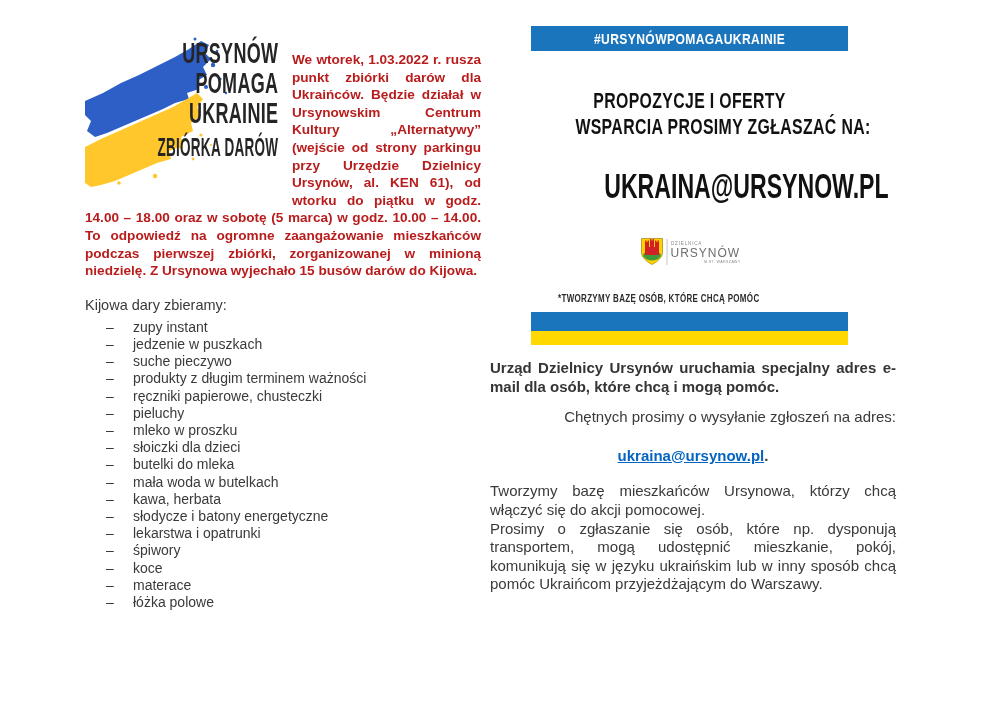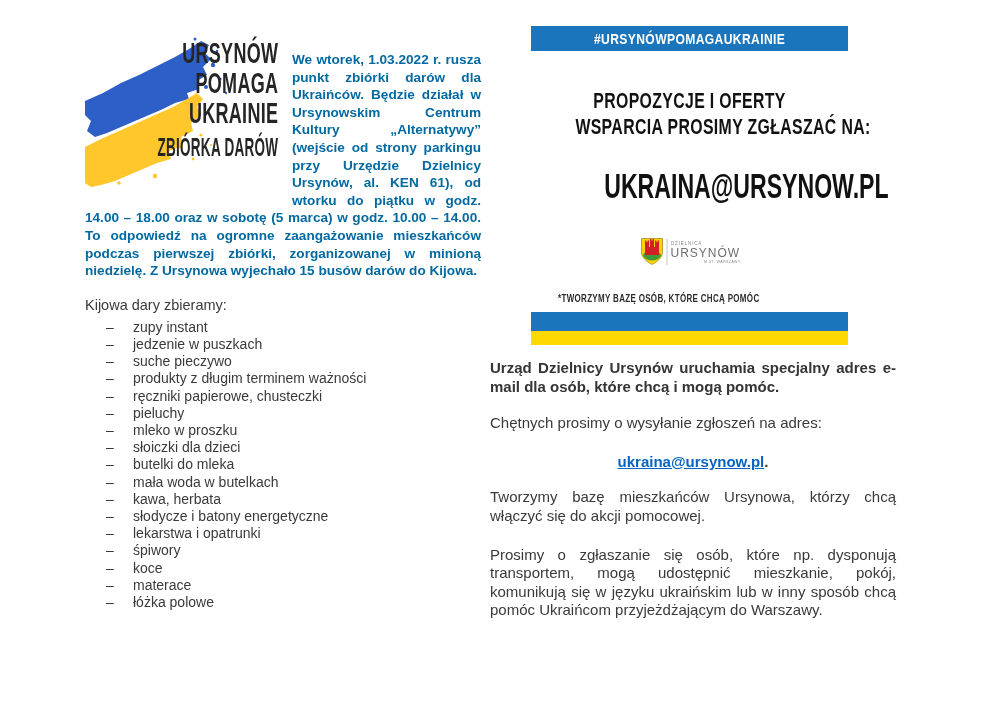--- a/index.html
+++ b/index.html
@@ -26,21 +26,21 @@
     white-space:nowrap; color:#252525;
   }
   .logo-titles .tsub {
     display:block; font-weight:700; font-size:26px; line-height:27px; margin-top:6px;
     transform:scaleX(0.52); transform-origin:100% 50%; letter-spacing:0.5px;
     white-space:nowrap; color:#252525;
   }
 
   .intro {
     padding-top:16px; text-align:justify; font-weight:700;
-    font-size:13.6px; line-height:17.6px; color:#0369a1;
+    font-size:13.6px; line-height:17.6px; color:#b91c1c;
   }
 
   .list-heading { clear:left; margin-top:17px; font-size:14.5px; color:#3a3a3a; }
   .gift-list { margin-top:6px; list-style:none; }
   .gift-list li { display:flex; font-size:14px; line-height:17.2px; color:#3a3a3a; }
   .gift-list .dash { flex:0 0 48px; padding-left:21px; }
 
   
   .right-col { position:absolute; left:490px; top:26px; width:406px; }
   .poster { margin-left:41px; width:317px; }
@@ -77,26 +77,26 @@
     white-space:nowrap; letter-spacing:0.4px;
   }
 
   .flag-stripe { margin-top:8px; }
   .flag-stripe .blue { height:19px; background:#1B75BC; }
   .flag-stripe .yellow { height:14px; background:#FFD800; }
 
   .right-text { margin-top:14px; font-size:15px; line-height:18.6px; color:#3a3a3a; }
   .right-text p { text-align:justify; }
   .right-text .p-bold { font-weight:700; color:#353535; }
-  .right-text .p2 { margin-top:18px; text-align:left; }
+  .right-text .p2 { margin-top:12px; text-align:right; }
   .link-line { margin-top:20px; text-align:center; font-weight:700; }
   .email-link { color:#0563C1; text-decoration:underline; }
   .link-suffix { color:#3a3a3a; }
   .right-text .p3 { margin-top:17px; }
-  .right-text .p4 { margin-top:20px; }
+  .right-text .p4 { }
 </style>
 </head>
 <body>
 
 <div class="page">
 
   <div class="left-col">
 
     <div class="logo-block">
       <svg class="brush-svg" width="150" height="153" viewBox="0 0 150 153" aria-hidden="true">

